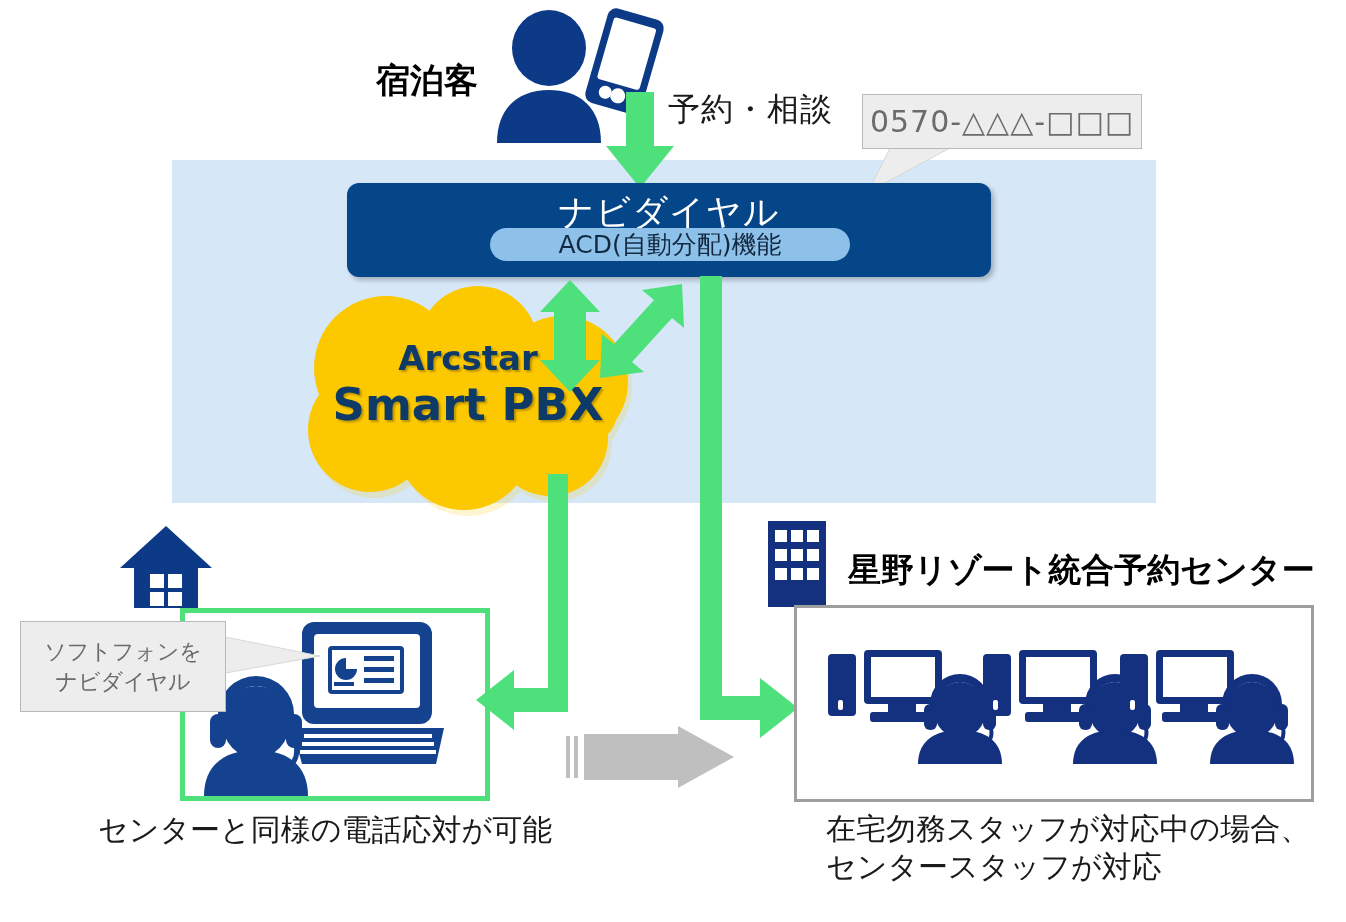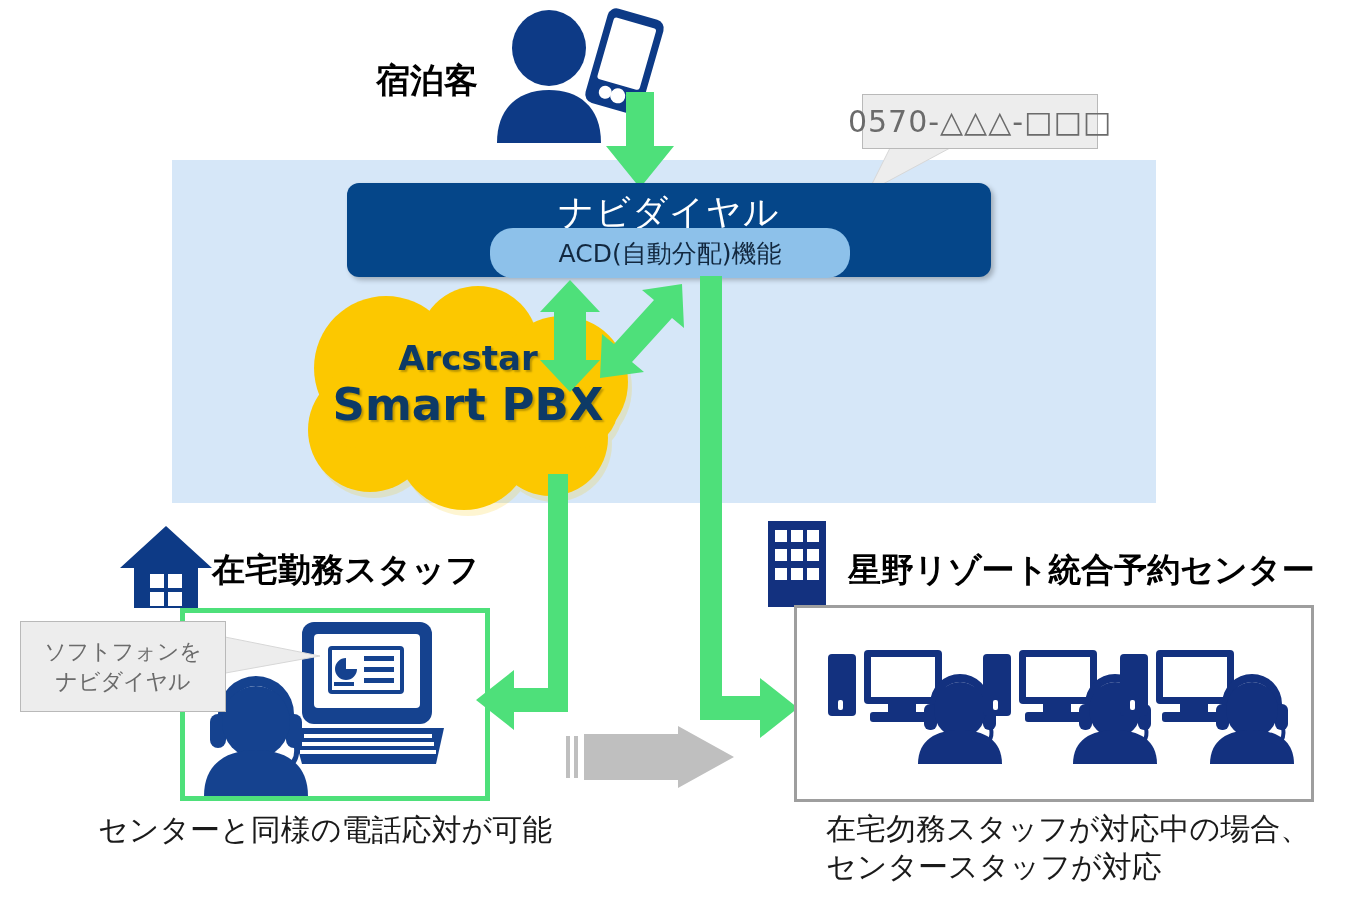--- a/index.html
+++ b/index.html
@@ -35,21 +35,21 @@
     position:absolute;
     left:0; right:0; top:6px;
     text-align:center;
     color:#ffffff;
     font-size:35px;
     letter-spacing:1px;
     font-family:"DejaVu Sans","Liberation Sans",sans-serif;
   }
   #acd-pill{
     left:490px; top:228px;
-    width:360px; height:50px;
+    width:360px; height:33px;
     background:#8dc1ea;
     border-radius:23px;
     display:flex;align-items:center;justify-content:center;
     color:#12283f;
     font-size:25px;
   }
 
   
   #cloud-wrap{left:278px; top:290px; width:380px; height:220px;}
   #cloud-txt1{
@@ -66,21 +66,21 @@
   }
 
   
   .callout{
     background:#ededed;
     border:1px solid #b9b9b9;
     color:#6b6b6b;
     box-sizing:border-box;
   }
   #phone-callout{
-    left:862px; top:94px; width:236px; height:55px;
+    left:862px; top:94px; width:280px; height:55px;
     font-size:30px; letter-spacing:1px;
     display:flex;align-items:center;justify-content:center;
     white-space:nowrap;
   }
   #soft-callout{
     left:20px; top:621px; width:206px; height:91px;
     font-size:22px; line-height:1.35;
     display:flex;flex-direction:column;align-items:center;justify-content:center;
     text-align:center;
   }
@@ -133,20 +133,21 @@
   <div class="abs hdl" id="lbl-guest">宿泊客</div>
 
   <div class="abs" style="left:598px;top:92px;width:90px;height:98px;">
     <svg width="90" height="98" viewBox="0 0 90 98">
       <g>
         <path d="M20 0 H48 V54 H68 L34 96 L0 54 H20 Z" fill="#4ee07a" transform="translate(8,0)"></path>
       </g>
     </svg>
   </div>
 
+  <div class="abs body-txt" id="lbl-reserve">予約・相談</div>
 
   <div class="abs" style="left:820px;top:90px;width:330px;height:110px;">
     <svg width="330" height="110" viewBox="0 0 330 110">
       <path d="M70 58 L130 58 L48 102 Z" fill="#ededed" stroke="#d7d7d7" stroke-width="1"></path>
     </svg>
   </div>
   <div class="abs callout" id="phone-callout">0570-△△△-□□□</div>
 
   <div class="abs" id="navi-box">
     <div id="navi-title">ナビダイヤル</div>
@@ -211,21 +212,20 @@
 
   <div class="abs" style="left:118px;top:524px;width:96px;height:86px;">
     <svg width="96" height="86" viewBox="0 0 96 86">
       <path d="M48 2 L94 44 H80 V84 H16 V44 H2 Z" fill="#0d3a86"></path>
       <rect x="32" y="50" width="14" height="14" fill="#ffffff"></rect>
       <rect x="50" y="50" width="14" height="14" fill="#ffffff"></rect>
       <rect x="32" y="68" width="14" height="14" fill="#ffffff"></rect>
       <rect x="50" y="68" width="14" height="14" fill="#ffffff"></rect>
     </svg>
   </div>
-  <div class="abs hdl" id="lbl-home">在宅勤務スタッフ</div>
 
   <div class="abs" id="home-box"></div>
 
   <div class="abs" style="left:196px;top:618px;width:260px;height:178px;">
     <svg width="260" height="178" viewBox="0 0 260 178">
 
       <g fill="#15428f">
         <rect x="106" y="4" width="130" height="102" rx="12"></rect>
         <rect x="118" y="16" width="106" height="74" rx="4" fill="#ffffff"></rect>
         <rect x="134" y="30" width="72" height="44" rx="2" fill="none" stroke="#15428f" stroke-width="4"></rect>

